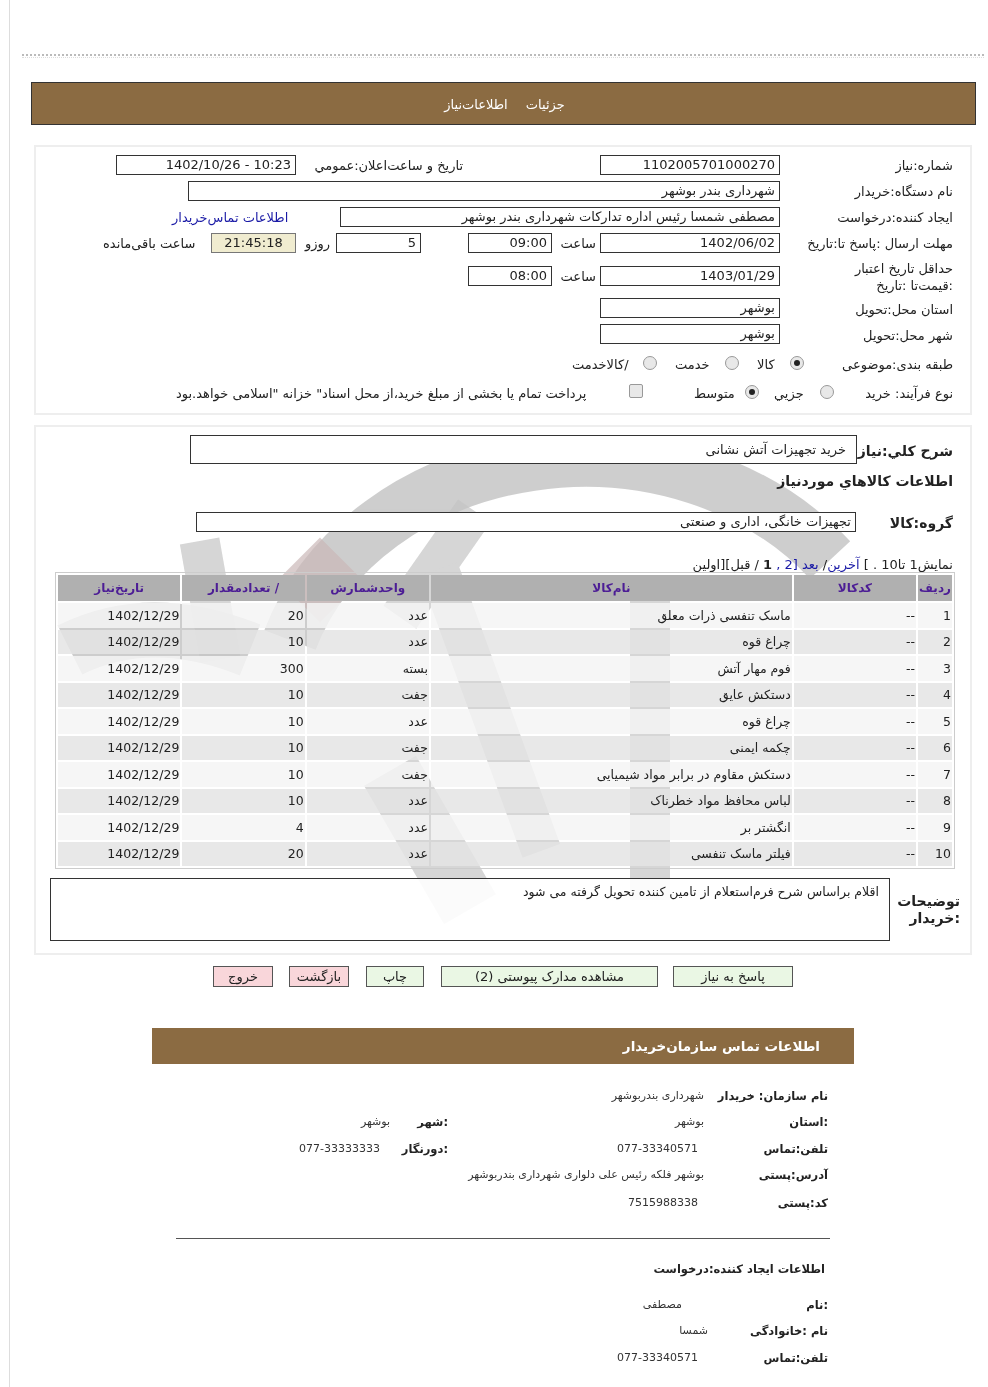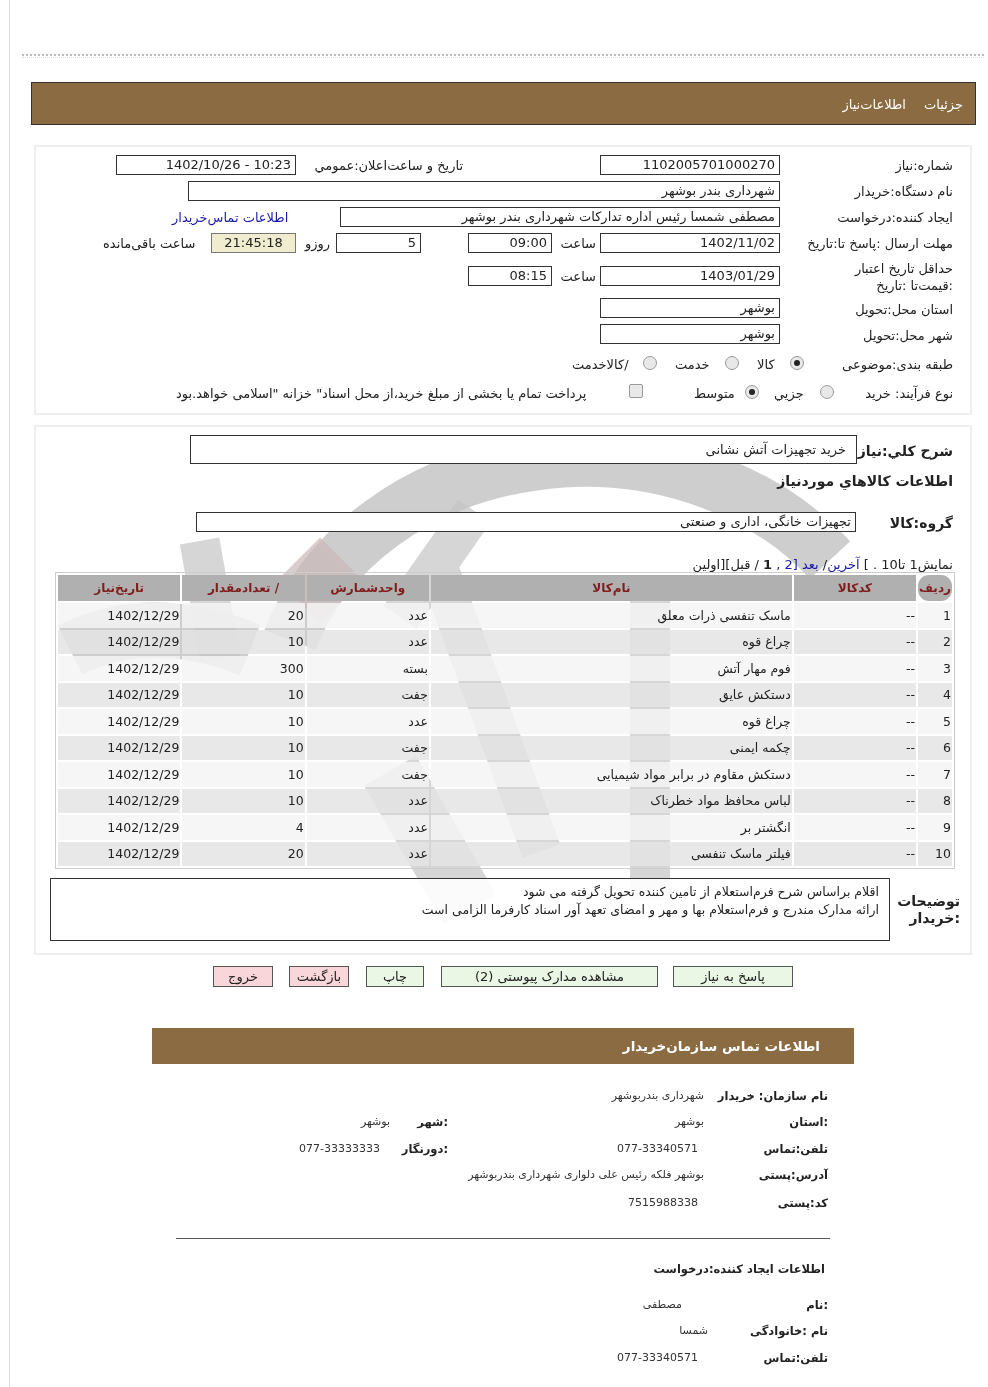--- a/index.html
+++ b/index.html
@@ -7,40 +7,40 @@
     margin: 0; padding: 0; width: 988px; height: 1387px;
     background: #ffffff; font-family: "DejaVu Sans", sans-serif; font-size: 12px;
     color: #222; direction: rtl; position: relative; overflow: hidden;
   }
   .left-rule { position: absolute; left: 9px; top: 0; width: 1px; height: 1387px; background: #ddd; }
   .dotted-rule { position: absolute; left: 22px; right: 4px; top: 54px; height: 4px;
     border-top: 2px dotted #bbb; border-bottom: 1px dotted #ddd; }
   .title-bar {
     position: absolute; left: 31px; top: 82px; width: 945px; height: 43px;
     background: #8b6b42; border: 1px solid #333;
-    color: #fff; font-size: 13px; line-height: 43px; padding-right: 12px;
+    color: #fff; font-size: 13px; line-height: 43px; padding-right: 12px; text-align: center;
   }
   .title-bar span { margin-left: 14px; }
   .panel { position: absolute; border: 2px solid #eee; background: transparent; }
   .p1 { left: 34px; top: 145px; width: 938px; height: 270px; }
   .p2 { left: 34px; top: 425px; width: 938px; height: 530px; }
   .lbl { position: absolute; font-size: 13px; color: #222; white-space: nowrap; }
   .box { position: absolute; border: 1px solid #333; background: #fff; height: 20px;
     font-size: 13px; line-height: 18px; padding: 0 4px; text-align: left; direction: ltr; white-space: nowrap; overflow: hidden; }
   .box.rtl { direction: rtl; text-align: right; }
   .box.timer { background: #f0ecd0; text-align: center; border-color: #777; }
   .link { color: #1a1aa6; position: absolute; font-size: 13px; }
   .radio { position: absolute; width: 14px; height: 14px; border-radius: 50%;
     border: 1px solid #999; background: #e8e8e8; }
   .radio.on::after { content: ""; position: absolute; left: 3px; top: 3px; width: 6px; height: 6px; border-radius: 50%; background: #222; }
   .check { position: absolute; width: 14px; height: 14px; border: 1px solid #999; background: #e8e8e8; border-radius: 2px; }
   .bold { font-weight: bold; }
   table.items { position: absolute; left: 55px; top: 572px; width: 900px; border-collapse: separate; border-spacing: 2px;
     border: 1px solid #ccc; font-size: 12.5px; }
-  table.items th { background: #b0b0b0; color: #7f1d1d; height: 26px; font-weight: bold; font-size: 12px; }
+  table.items th { background: #b0b0b0; color: #4c1d95; height: 26px; font-weight: bold; font-size: 12px; }
   table.items td { height: 24.5px; }
   table.items tr:nth-child(odd) td { background: rgba(245,245,245,0.85); }
   table.items tr:nth-child(even) td { background: rgba(228,228,228,0.85); }
   .notes { position: absolute; left: 50px; top: 878px; width: 840px; height: 63px; border: 1px solid #333; background: rgba(255,255,255,0.9);
     padding: 4px 10px; font-size: 12.5px; line-height: 18px; }
   .btn { position: absolute; top: 966px; height: 21px; border: 1px solid #555; font-size: 13px; line-height: 19px; text-align: center; }
   .btn.green { background: #eaf7e4; }
   .btn.red { background: #f9d6da; }
   .bar2 { position: absolute; left: 152px; top: 1028px; width: 702px; height: 36px; background: #8b6b42; color: #fff;
     font-size: 13.5px; line-height: 36px; padding-right: 34px; font-weight: bold; }
@@ -83,32 +83,32 @@
 <div class="box" style="left:116px; top:155px; width:180px; text-align:right;">1402/10/26 - 10:23</div>
 
 <div class="lbl" style="right:35px; top:184px;">نام دستگاه:خریدار</div>
 <div class="box rtl" style="right:208px; top:181px; width:592px;">شهرداری بندر بوشهر</div>
 
 <div class="lbl" style="right:35px; top:210px;">ایجاد کننده:درخواست</div>
 <div class="box rtl" style="right:208px; top:207px; width:440px;">مصطفی شمسا رئیس اداره تدارکات   شهرداری بندر بوشهر</div>
 <a class="link" style="left:172px; top:210px;">اطلاعات تماس‌خریدار</a>
 
 <div class="lbl" style="right:35px; top:236px;">مهلت ارسال :پاسخ تا:تاریخ</div>
-<div class="box" style="right:208px; top:233px; width:180px; text-align:right;">1402/11/02</div>
+<div class="box" style="right:208px; top:233px; width:180px; text-align:right;">1402/06/02</div>
 <div class="lbl" style="right:392px; top:236px;">ساعت</div>
 <div class="box" style="left:468px; top:233px; width:84px; text-align:right;">09:00</div>
 <div class="box" style="left:336px; top:233px; width:85px; text-align:right;">5</div>
 <div class="lbl" style="left:305px; top:236px;">روزو</div>
 <div class="box timer" style="left:211px; top:233px; width:85px;">21:45:18</div>
 <div class="lbl" style="left:103px; top:236px;">ساعت باقی‌مانده</div>
 
 <div class="lbl" style="right:35px; top:260px; width:115px; white-space:normal; line-height:17px;">حداقل تاریخ اعتبار :قیمت‌تا :تاریخ</div>
 <div class="box" style="right:208px; top:266px; width:180px; text-align:right;">1403/01/29</div>
 <div class="lbl" style="right:392px; top:269px;">ساعت</div>
-<div class="box" style="left:468px; top:266px; width:84px; text-align:right;">08:15</div>
+<div class="box" style="left:468px; top:266px; width:84px; text-align:right;">08:00</div>
 
 <div class="lbl" style="right:35px; top:302px;">استان محل:تحویل</div>
 <div class="box rtl" style="right:208px; top:298px; width:180px;">بوشهر</div>
 <div class="lbl" style="right:35px; top:328px;">شهر محل:تحویل</div>
 <div class="box rtl" style="right:208px; top:324px; width:180px;">بوشهر</div>
 
 <div class="lbl" style="right:35px; top:357px;">طبقه بندی:موضوعی</div>
 <div class="radio on" style="left:790px; top:356px;"></div>
 <div class="lbl" style="left:757px; top:357px;">کالا</div>
 <div class="radio" style="left:725px; top:356px;"></div>
@@ -136,21 +136,21 @@
   <a style="color:#1a1aa6;">آخرین</a>/
   <a style="color:#1a1aa6;">بعد</a>
   <a style="color:#1a1aa6;">[2 ,</a>
   <b>1</b>
   <span>/ قبل][اولین</span>
 </div>
 
 <table class="items">
   <thead>
     <tr>
-      <th style="width:30px;border-radius:11px;">ردیف</th>
+      <th style="width:30px;">ردیف</th>
       <th style="width:122px;">کدکالا</th>
       <th style="width:360px;">نام‌کالا</th>
       <th style="width:122px;">واحدشمارش</th>
       <th style="width:122px;">/ تعدادمقدار</th>
       <th style="width:122px;">تاریخ‌نیاز</th>
     </tr>
   </thead>
   <tbody id="rows">
       <tr>
         <td>1</td>
@@ -231,21 +231,20 @@
         <td>عدد</td>
         <td>20</td>
         <td>1402/12/29</td>
       </tr>
     </tbody>
 </table>
 
 <div class="lbl bold" style="right:28px; top:893px; font-size:14px; width:45px; white-space:normal; line-height:17px;">توضیحات :خریدار</div>
 <div class="notes">
   <div>اقلام براساس شرح فرم‌استعلام از تامین کننده تحویل گرفته می‌ شود</div>
-  <div>ارائه مدارک مندرج و فرم‌استعلام بها و مهر و امضای تعهد آور اسناد کارفرما الزامی است</div>
 </div>
 
 <div class="btn green" style="left:673px; width:120px;">پاسخ به نیاز</div>
 <div class="btn green" style="left:441px; width:217px;">مشاهده مدارک پیوستی (2)</div>
 <div class="btn green" style="left:366px; width:58px;">چاپ</div>
 <div class="btn red" style="left:289px; width:60px;">بازگشت</div>
 <div class="btn red" style="left:213px; width:60px;">خروج</div>
 
 <div class="bar2">اطلاعات  تماس سازمان‌خریدار</div>
 

